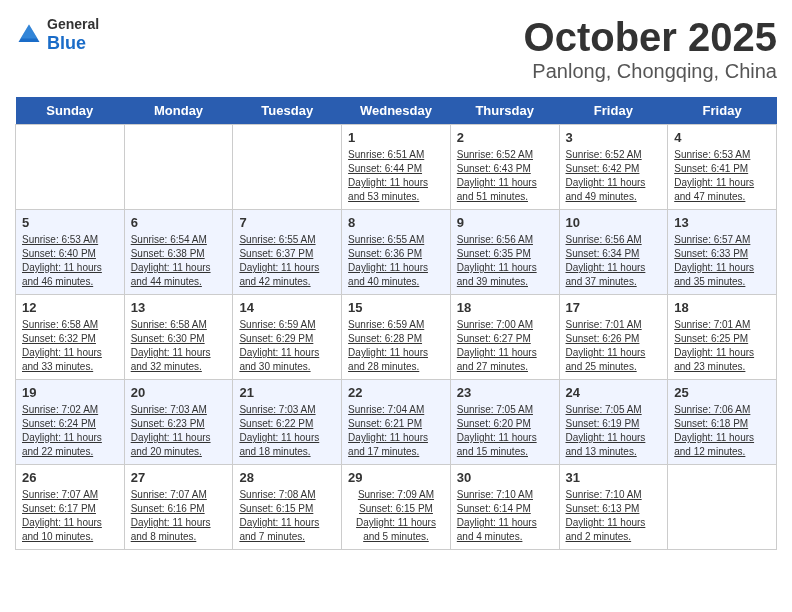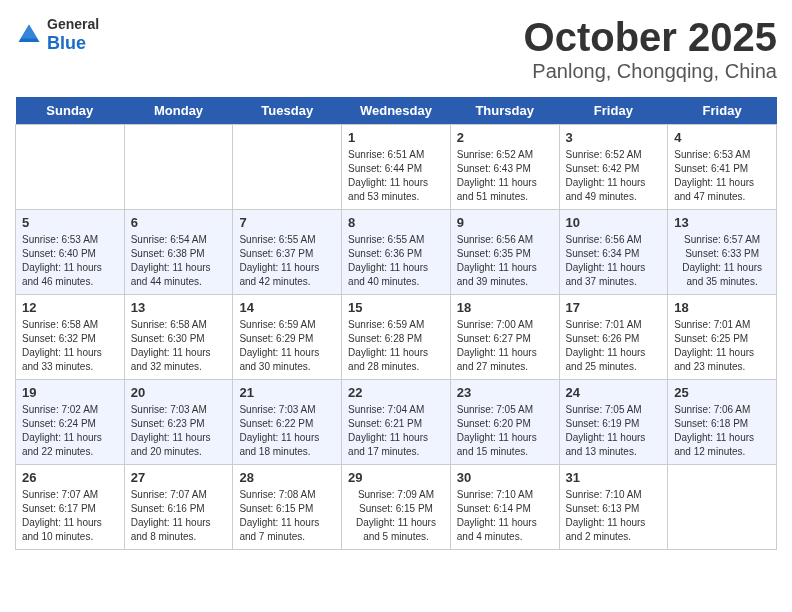--- a/index.html
+++ b/index.html
@@ -71,20 +71,21 @@
     }
     .day-number {
       font-size: 13px;
       font-weight: bold;
       margin-bottom: 3px;
     }
     .cell-info {
       line-height: 1.4;
       font-size: 10px;
       color: #333;
+      text-decoration: underline;
     }
     .empty-cell {
       background: #f9f9f9;
     }
     tr:nth-child(even) td {
       background-color: #f0f4ff;
     }
     tr:nth-child(odd) td {
       background-color: #fff;
     }
@@ -194,21 +195,21 @@
         </td>
         <td>
           <div class="day-number">10</div>
           <div class="cell-info" style="white-space: pre-line;">Sunrise: 6:56 AM
 Sunset: 6:34 PM
 Daylight: 11 hours
 and 37 minutes.</div>
         </td>
         <td>
           <div class="day-number">13</div>
-          <div class="cell-info" style="white-space: pre-line; text-align: center;">Sunrise: 6:57 AM
+          <div class="cell-info" style="white-space: pre-line;">Sunrise: 6:57 AM
 Sunset: 6:33 PM
 Daylight: 11 hours
 and 35 minutes.</div>
         </td>
       </tr>
       <tr>
         <td>
           <div class="day-number">12</div>
           <div class="cell-info" style="white-space: pre-line;">Sunrise: 6:58 AM
 Sunset: 6:32 PM

